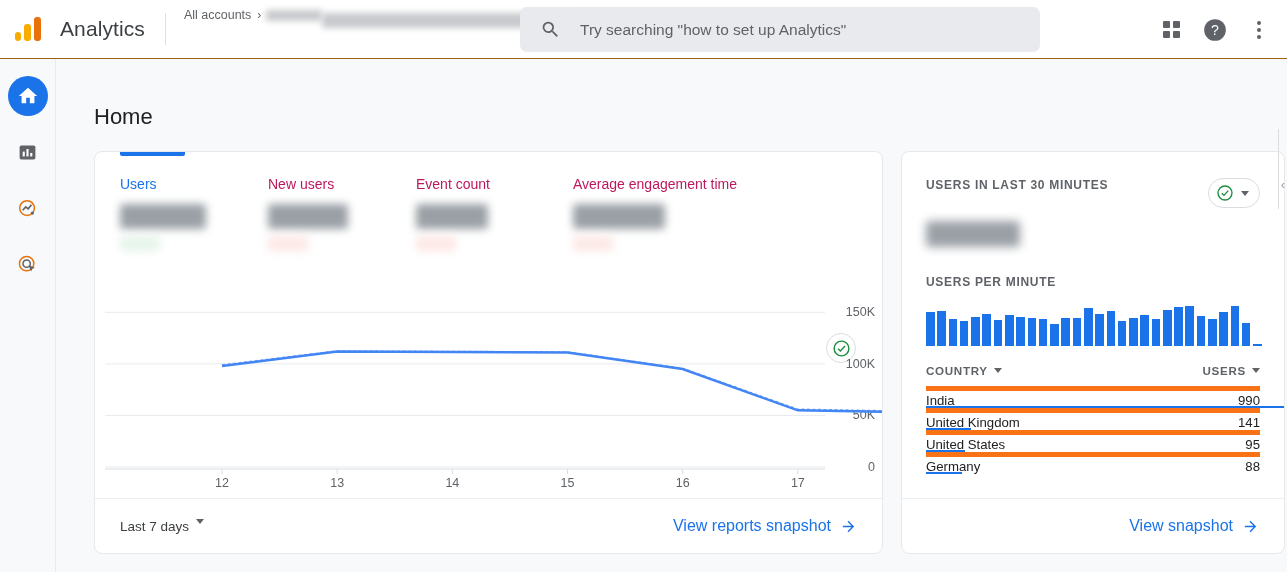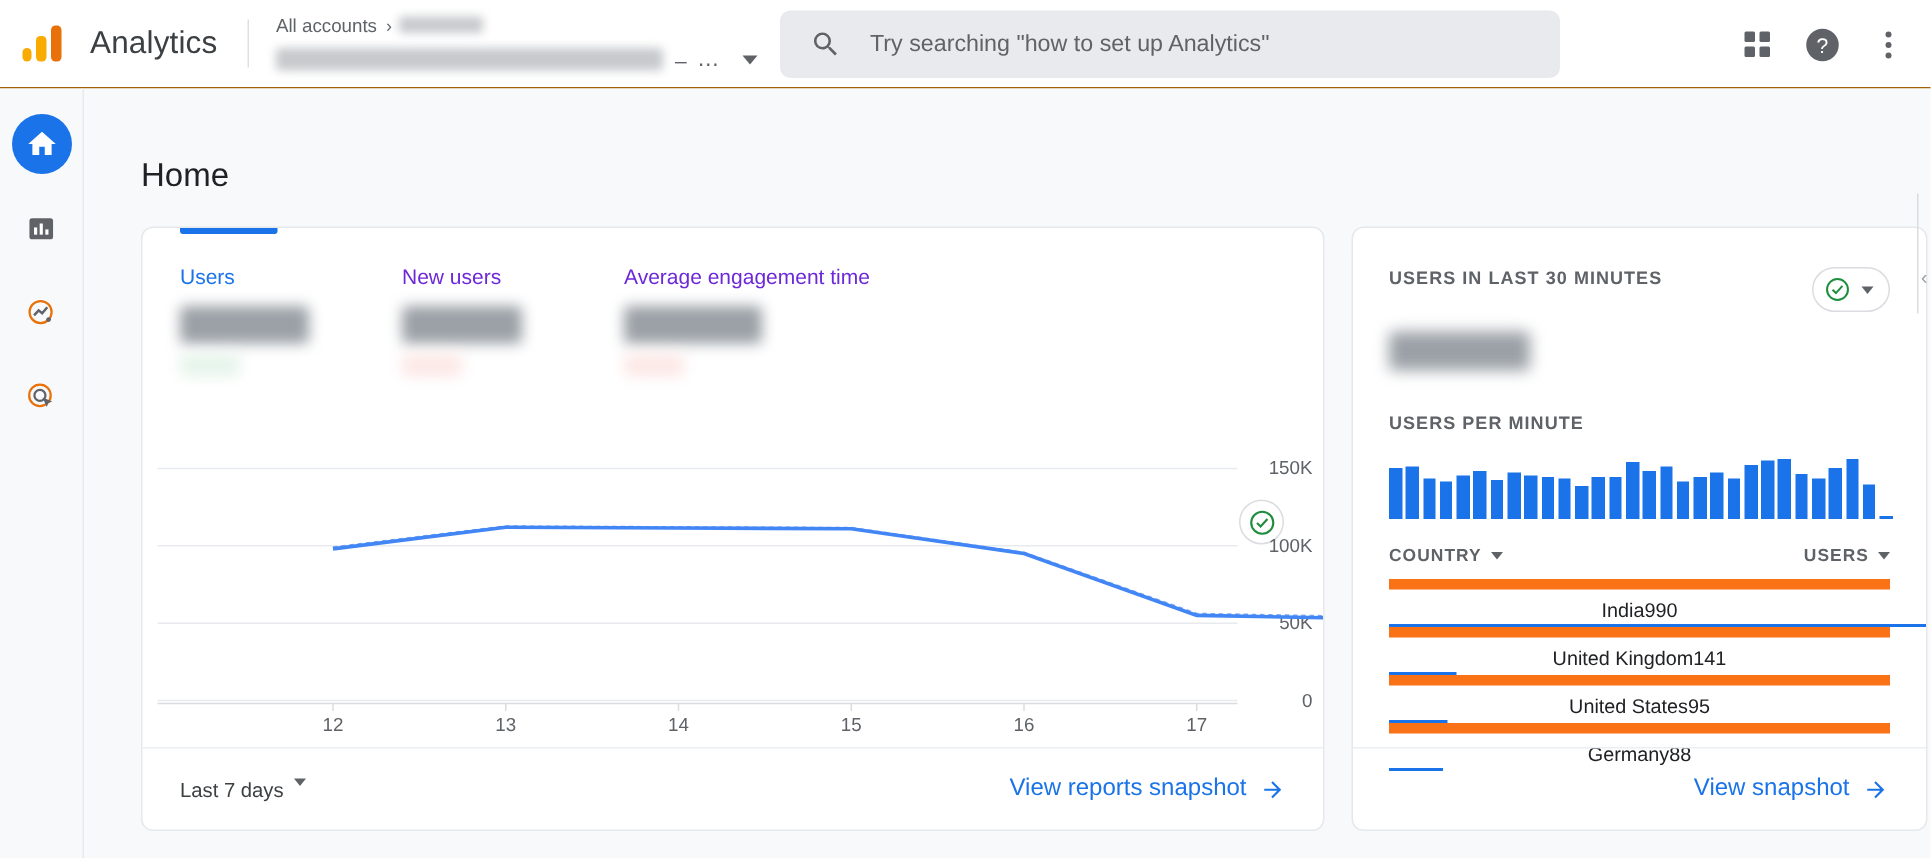--- a/index.html
+++ b/index.html
@@ -21,21 +21,21 @@
   .ga-logo { margin-left: 14px; width: 32px; height: 32px; position: relative; }
   .ga-logo i { position: absolute; bottom: 4px; border-radius: 2px; display: block; }
   .ga-logo .b1 { left: 1px;  width: 6px; height: 9px;  background: #f9ab00; border-radius: 3px;}
   .ga-logo .b2 { left: 10px; width: 7px; height: 17px; background: #f9ab00; border-radius: 3px;}
   .ga-logo .b3 { left: 20px; width: 7px; height: 24px; background: #e8710a; border-radius: 3px;}
   .brand {
     font-size: 21px; color: #3c4043; margin-left: 14px;
     font-weight: 400; letter-spacing: .1px;
   }
   .vdiv { width: 1px; height: 32px; background: #e0e0e0; margin: 0 18px 0 20px; }
-  .acct { display: flex; flex-direction: column; justify-content: center; height: 46px; }
+  .acct { display: flex; flex-direction: row; justify-content: space-between; height: 46px; }
   .acct-top { display: flex; align-items: center; height: 18px; }
   .acct-all { font-size: 12.5px; color: #5f6368; }
   .chev-r { margin: 0 5px 0 6px; font-size: 12px; color: #5f6368; }
   .blur-chip { background: #c7c9cc; border-radius: 2px; filter: blur(3.2px); }
   .acct-name-blur { width: 56px; height: 11px; }
   .acct-bottom { display: flex; align-items: center; height: 22px; margin-top: 3px; }
   .acct-url-blur { width: 258px; height: 15px; }
   .dash { color: #5f6368; font-size: 14px; margin-left: 8px; }
   .dots3 { color: #5f6368; font-size: 15px; margin-left: 7px; letter-spacing: 1px; }
   .caret-dn {
@@ -92,21 +92,21 @@
   }
   .card-left { width: 789px; height: 403px; }
   .card-right { width: 384px; height: 403px; }
   .tab-indicator {
     position: absolute; top: 0; left: 25px; width: 65px; height: 4px;
     background: #1a73e8; border-radius: 0 0 2px 2px;
   }
   
   .metrics { display: flex; padding: 24px 0 0 25px; }
   .metric { display: flex; flex-direction: column; }
-  .metric-label { font-size: 14px; color: #6d28d9; }
+  .metric-label { font-size: 14px; color: #be185d; }
   .metric.sel .metric-label { color: #1a73e8; }
   .m0 { width: 148px; } .m1 { width: 148px; } .m2 { width: 157px; } .m3 { width: 230px; }
   .val-blur { height: 25px; margin-top: 12px; border-radius: 3px;
               background: #9aa0a6; filter: blur(4.5px); }
   .delta-blur { height: 15px; margin-top: 7px; width: 40px; border-radius: 3px; filter: blur(4.5px); }
   .check-circle {
     position: absolute; right: 26px; top: 181px;
     width: 30px; height: 30px; border-radius: 50%;
     border: 1px solid #dadce0; display: flex; align-items: center; justify-content: center;
     background: #fff;
@@ -134,22 +134,22 @@
     border: 1px solid #dadce0; border-radius: 16px; height: 30px; padding: 0 10px 0 7px;
     background: #fff;
   }
   .cap2 { margin: 28px 0 0 24px; }
   .bars { display: flex; align-items: flex-end; gap: 2.7px; height: 44px; margin: 13px 0 0 24px; width: 336px; }
   .bar { width: 8.6px; background: #1a73e8; }
   .tbl { margin: 18px 24px 0 24px; }
   .tbl-head { display: flex; justify-content: space-between; padding-bottom: 9px; }
   .th { font-size: 11.6px; color: #5f6368; letter-spacing: .7px; font-weight: 700;
         display: flex; align-items: center; gap: 6px; }
-  .row { position: relative; display: flex; justify-content: center;
-         align-items: center; height: 32px; border-top: 7px solid #f97316; padding-top: 1px; }
+  .row { position: relative; display: flex; justify-content: space-between;
+         align-items: center; height: 22px; border-top: 5px solid #f97316; padding-top: 1px; }
   .row-name { font-size: 13.2px; color: #202124; }
   .row-val { font-size: 13.2px; color: #202124; }
   .row-bar { position: absolute; left: 0; bottom: 0; height: 2.5px; background: #1a73e8; }
   .scroll-line { position: absolute; right: 8px; top: 70px; width: 1px; height: 80px; background: #dadce0; }
   .scroll-arrow { position: absolute; right: 2px; top: 118px; font-size: 13px; color: #9aa0a6; }
 </style>
 </head>
 <body>
 
 <div class="topbar">
@@ -247,20 +247,25 @@
 
       <div class="metrics">
         <div class="metric m0 sel">
           <span class="metric-label">Users</span>
           <span class="val-blur" style="width:86px"></span>
           <span class="delta-blur" style="background:#e6f4ea"></span>
         </div>
         <div class="metric m1">
           <span class="metric-label">New users</span>
           <span class="val-blur" style="width:80px"></span>
+          <span class="delta-blur" style="background:#fce8e6"></span>
+        </div>
+        <div class="metric m2">
+          <span class="metric-label">Event count</span>
+          <span class="val-blur" style="width:72px"></span>
           <span class="delta-blur" style="background:#fce8e6"></span>
         </div>
         <div class="metric m3">
           <span class="metric-label">Average engagement time</span>
           <span class="val-blur" style="width:92px"></span>
           <span class="delta-blur" style="background:#fce8e6"></span>
         </div>
       </div>
 
       <div class="check-circle">

